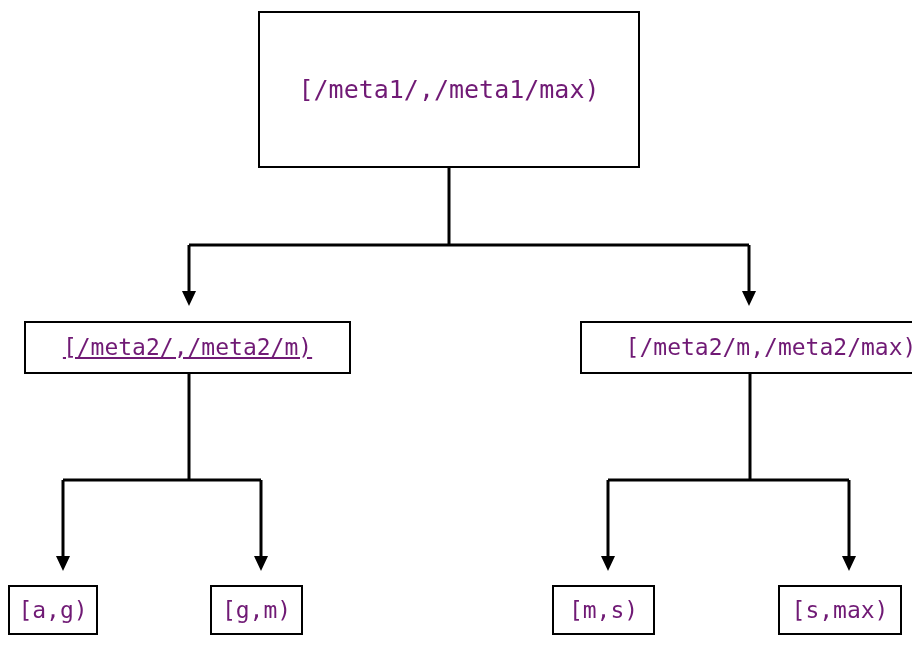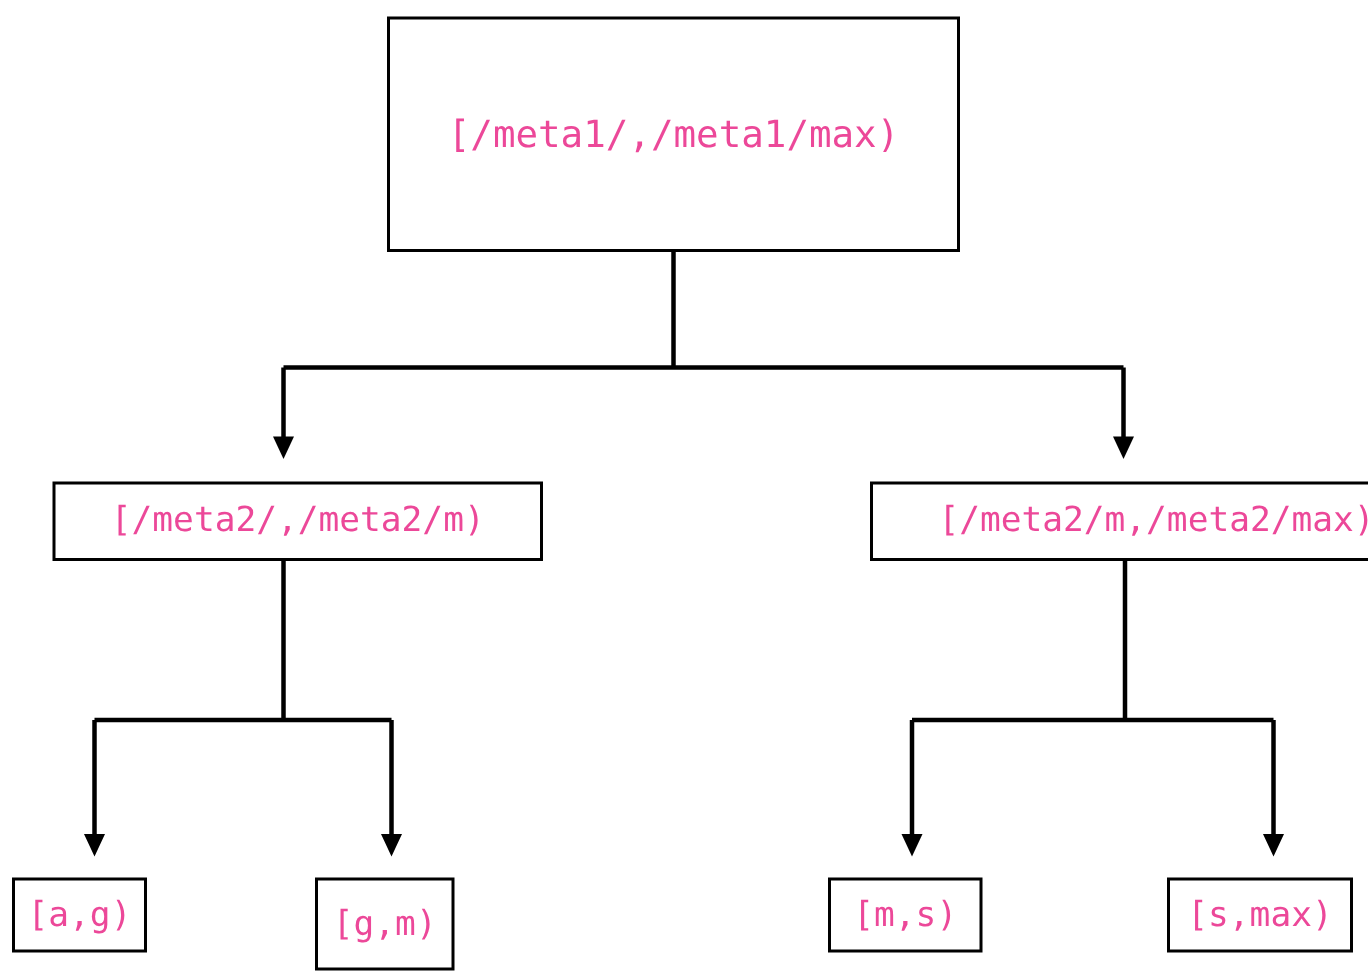--- a/index.html
+++ b/index.html
@@ -26,63 +26,64 @@
     height: 652px;
   }
   .node-box {
     position: absolute;
     box-sizing: border-box;
     border: 2px solid #000000;
     background: #ffffff;
     display: flex;
     align-items: center;
     justify-content: center;
-    color: #ec4899;
+    color: #701a75;
     white-space: pre;
   }
   .node-label {
     display: block;
     line-height: 1;
     letter-spacing: 0px;
   }
   
   #node-root {
     left: 258px;
     top: 11px;
     width: 382px;
     height: 157px;
   }
   #node-root .node-label { font-size: 25px; }
   
   #node-meta2-low {
-    left: 35px;
+    left: 24px;
     top: 321px;
     width: 327px;
     height: 53px;
+    text-decoration: underline;
   }
   #node-meta2-high {
     left: 580px;
     top: 321px;
     width: 382px;
     height: 53px;
   }
   #node-meta2-low .node-label,
   #node-meta2-high .node-label { font-size: 23px; }
   
   #node-leaf-ag {
     left: 8px;
     top: 585px;
     width: 90px;
     height: 50px;
   }
   #node-leaf-gm {
     left: 210px;
     top: 585px;
     width: 93px;
-    height: 62px;
+    height: 50px;
   }
   #node-leaf-ms {
     left: 552px;
     top: 585px;
     width: 103px;
     height: 50px;
   }
   #node-leaf-smax {
     left: 778px;
     top: 585px;

